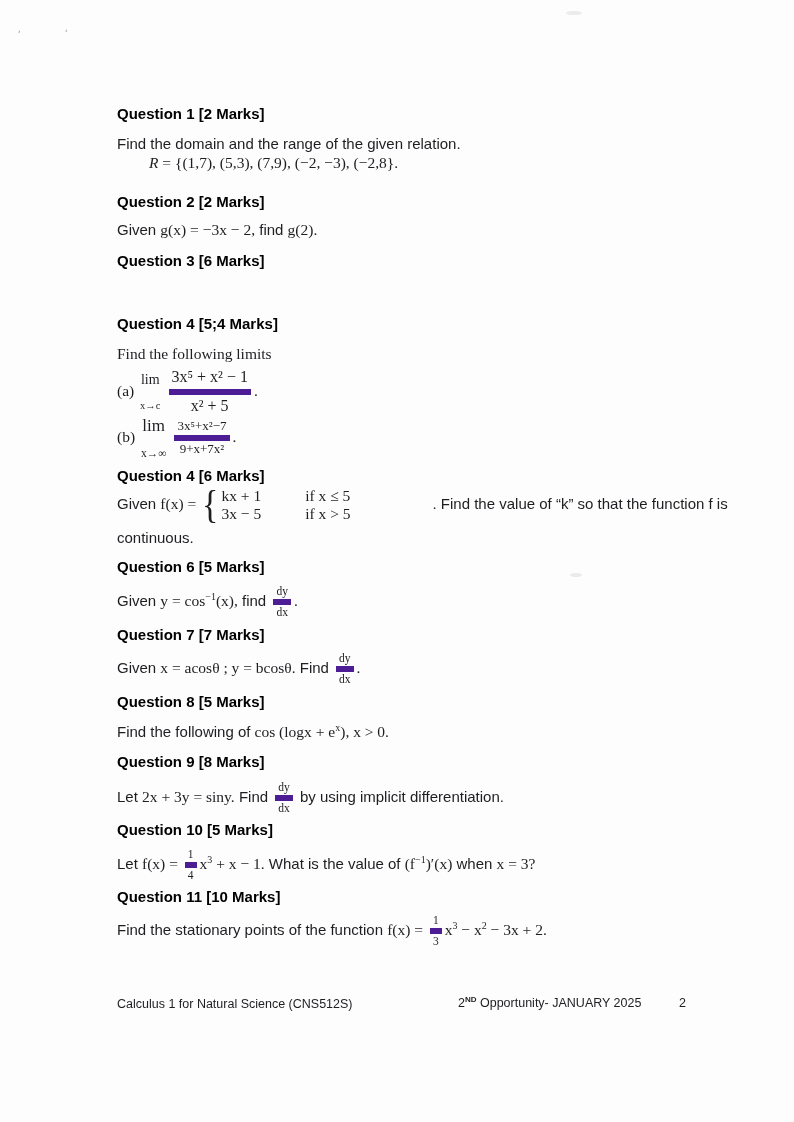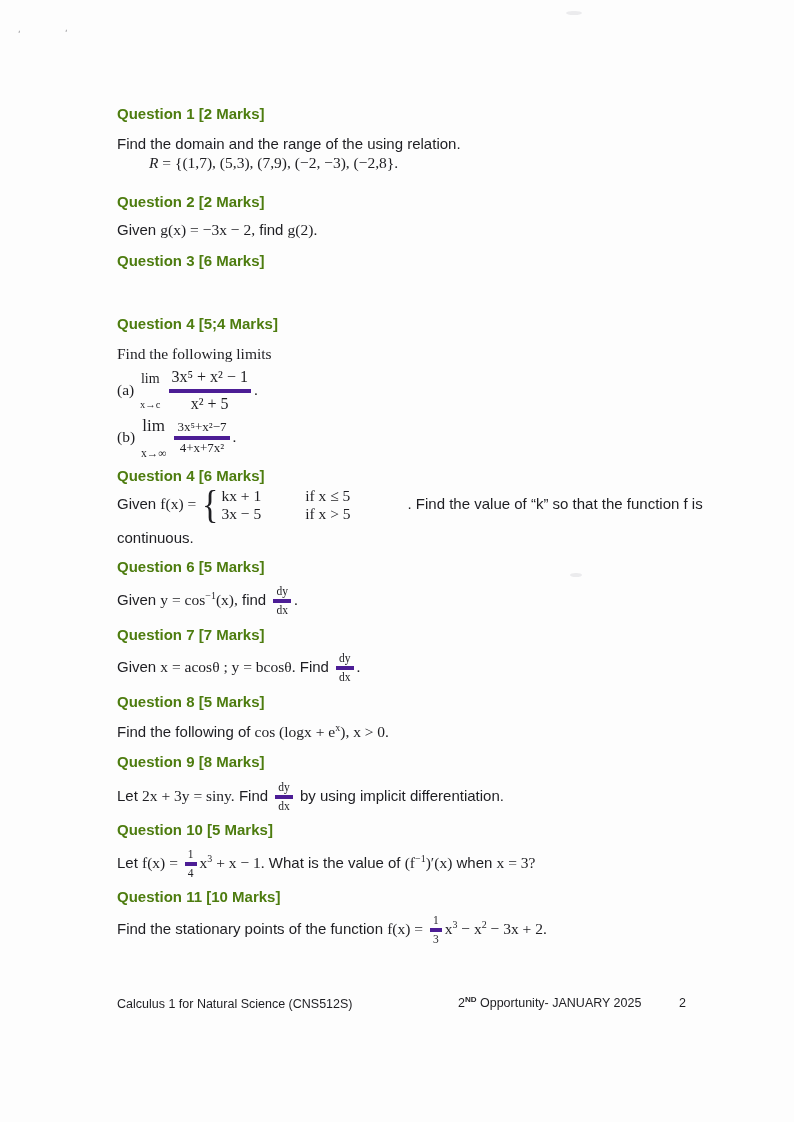--- a/index.html
+++ b/index.html
@@ -5,28 +5,28 @@
   html,body{margin:0;padding:0;background:#ffffff;}
   .page{
     position:relative;
     width:794px;height:1122px;
     background:#fdfdfd;
     overflow:hidden;
     font-family:"Liberation Sans",sans-serif;
     color:#1e1e22;
   }
   .line{position:absolute;left:117px;white-space:pre;}
-  .heading{font-weight:bold;font-size:15px;color:#4d7c0f;}
+  .heading{font-weight:bold;font-size:15px;color:#000000;}
   .rt{font-size:15px;font-family:"Liberation Sans",sans-serif;}
   .rm{font-size:15.5px;font-family:"Liberation Serif","DejaVu Serif",serif;}
   .ri{font-size:15.5px;font-style:italic;font-family:"Liberation Serif","DejaVu Serif",serif;}
   sup.rsup{font-size:10px;font-family:"Liberation Serif","DejaVu Serif",serif;line-height:0;}
   .frac{display:inline-flex;flex-direction:column;align-items:center;text-align:center;
         vertical-align:middle;font-family:"Liberation Serif","DejaVu Serif",serif;margin:0 3px;}
-  .frac .fn{border-bottom:4px solid #4c1d95;padding:0 3px 1px;}
+  .frac .fn{border-bottom:6px solid #4c1d95;padding:0 3px 1px;}
   .frac .fd{padding-top:1px;}
   .frac.sm{font-size:11.5px;line-height:1.1;}
   .frac.mid{font-size:13px;line-height:1.15;}
   .frac.big{font-size:16px;line-height:1.3;}
   .limwrap{display:inline-flex;flex-direction:column;align-items:center;
            vertical-align:middle;font-family:"Liberation Serif","DejaVu Serif",serif;margin:0 5px 0 2px;gap:12px;}
   .limwrap .lt{font-size:14px;line-height:1;}
   .limwrap .lb{font-size:10.5px;line-height:1;margin-top:2px;}
   .limwrap.lg .lt{font-size:17px;}
   .limwrap.lg .lb{font-size:11.5px;}
@@ -47,35 +47,35 @@
 <body>
 
 <div class="page">
 
   <span class="mark" style="left:18px;top:30px;">ʹ</span>
   <span class="mark" style="left:65px;top:29px;">ʹ</span>
   <div class="smudge" style="left:566px;top:11px;width:16px;height:4px;"></div>
   <div class="smudge" style="left:570px;top:573px;width:12px;height:4px;"></div>
 
   <div class="line heading" style="top:105px;">Question 1 [2 Marks]</div>
-  <div class="line" style="top:135px;"><span class="rt">Find the domain and the range of the using relation.</span></div>
+  <div class="line" style="top:135px;"><span class="rt">Find the domain and the range of the given relation.</span></div>
   <div class="line" style="top:154px;margin-left:32px;"><span class="ri">R</span><span class="rm"> = {(1,7), (5,3), (7,9), (−2, −3), (−2,8}.</span></div>
 
   <div class="line heading" style="top:193px;">Question 2 [2 Marks]</div>
   <div class="line" style="top:221px;"><span class="rt">Given </span><span class="rm">g(x) = −3x − 2,</span><span class="rt"> find </span><span class="rm">g(2).</span></div>
 
   <div class="line heading" style="top:252px;">Question 3 [6 Marks]</div>
 
   <div class="line heading" style="top:315px;">Question 4 [5;4 Marks]</div>
   <div class="line" style="top:345px;"><span class="rm">Find the following limits</span></div>
   <div class="line" style="top:367px;"><span class="rm">(a) </span><span class="limwrap"><span class="lt">lim</span><span class="lb">x→c</span></span><span class="frac big"><span class="fn">3x⁵ + x² − 1</span><span class="fd">x² + 5</span></span><span class="rm">.</span></div>
-  <div class="line" style="top:417px;"><span class="rm">(b) </span><span class="limwrap lg"><span class="lt">lim</span><span class="lb">x→∞</span></span><span class="frac mid"><span class="fn">3x⁵+x²−7</span><span class="fd">4+x+7x²</span></span><span class="rm">.</span></div>
+  <div class="line" style="top:417px;"><span class="rm">(b) </span><span class="limwrap lg"><span class="lt">lim</span><span class="lb">x→∞</span></span><span class="frac mid"><span class="fn">3x⁵+x²−7</span><span class="fd">9+x+7x²</span></span><span class="rm">.</span></div>
 
   <div class="line heading" style="top:467px;">Question 4 [6 Marks]</div>
-  <div class="line" style="top:487px;"><span class="rt">Given </span><span class="rm">f(x) = </span><span class="cases"><span class="brace">{</span><span class="grid"><span>kx + 1</span><span>if x ≤ 5</span><span>3x − 5</span><span>if x &gt; 5</span></span></span><span class="rt" style="margin-left: 55px;">. Find the value of “k” so that the function f is</span></div>
+  <div class="line" style="top:487px;"><span class="rt">Given </span><span class="rm">f(x) = </span><span class="cases"><span class="brace">{</span><span class="grid"><span>kx + 1</span><span>if x ≤ 5</span><span>3x − 5</span><span>if x &gt; 5</span></span></span><span class="rt" style="margin-left: 80px;">. Find the value of “k” so that the function f is</span></div>
   <div class="line" style="top:529px;"><span class="rt">continuous.</span></div>
 
   <div class="line heading" style="top:558px;">Question 6 [5 Marks]</div>
   <div class="line" style="top:585px;"><span class="rt">Given </span><span class="rm">y = cos</span><sup class="rsup">−1</sup><span class="rm">(x),</span><span class="rt"> find </span><span class="frac sm"><span class="fn">dy</span><span class="fd">dx</span></span><span class="rm">.</span></div>
 
   <div class="line heading" style="top:626px;">Question 7 [7 Marks]</div>
   <div class="line" style="top:652px;"><span class="rt">Given </span><span class="rm">x = acosθ ; y = bcosθ.</span><span class="rt"> Find </span><span class="frac sm"><span class="fn">dy</span><span class="fd">dx</span></span><span class="rm">.</span></div>
 
   <div class="line heading" style="top:693px;">Question 8 [5 Marks]</div>
   <div class="line" style="top:723px;"><span class="rt">Find the following of </span><span class="rm">cos (logx + e</span><sup class="rsup">x</sup><span class="rm">), x &gt; 0.</span></div>

